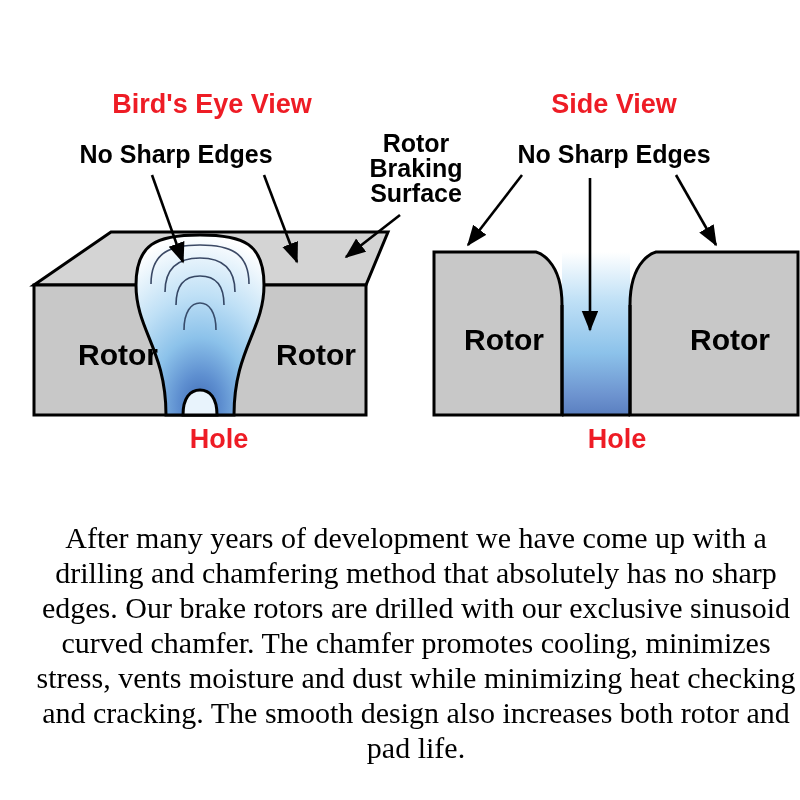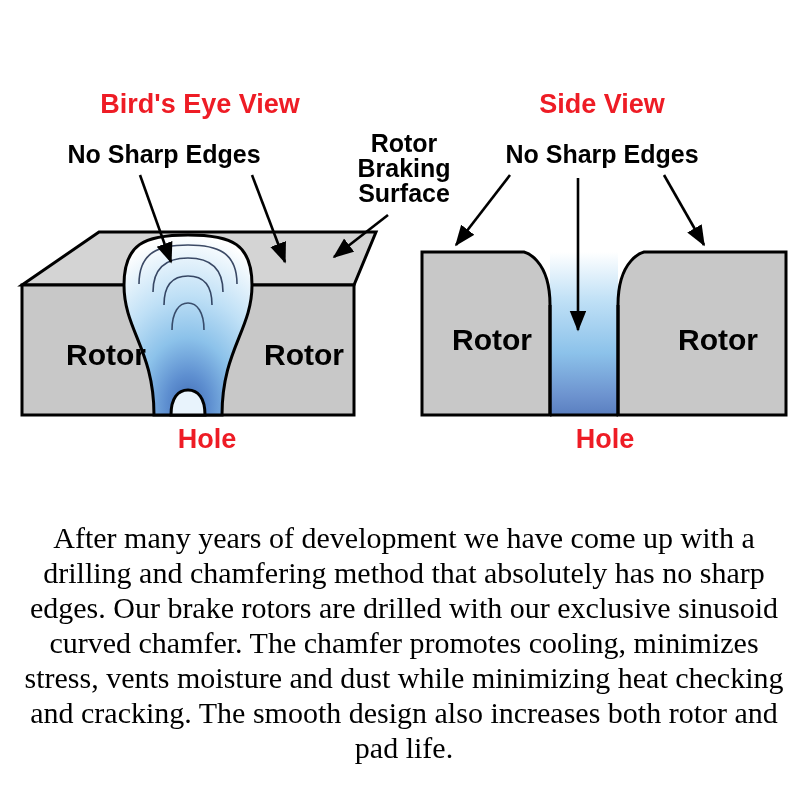--- a/index.html
+++ b/index.html
@@ -9,21 +9,21 @@
   }
   body {
     width: 800px;
     height: 800px;
     overflow: hidden;
     font-family: "Liberation Sans", sans-serif;
     position: relative;
   }
   #stage {
     position: absolute;
-    left: 4px; top: 0;
+    left: 16px; top: 0;
     width: 720px;
     height: 800px;
   }
   .diagram-svg {
     position: absolute;
     left: 0; top: 0;
     width: 800px;
     height: 480px;
   }
   .caption {

